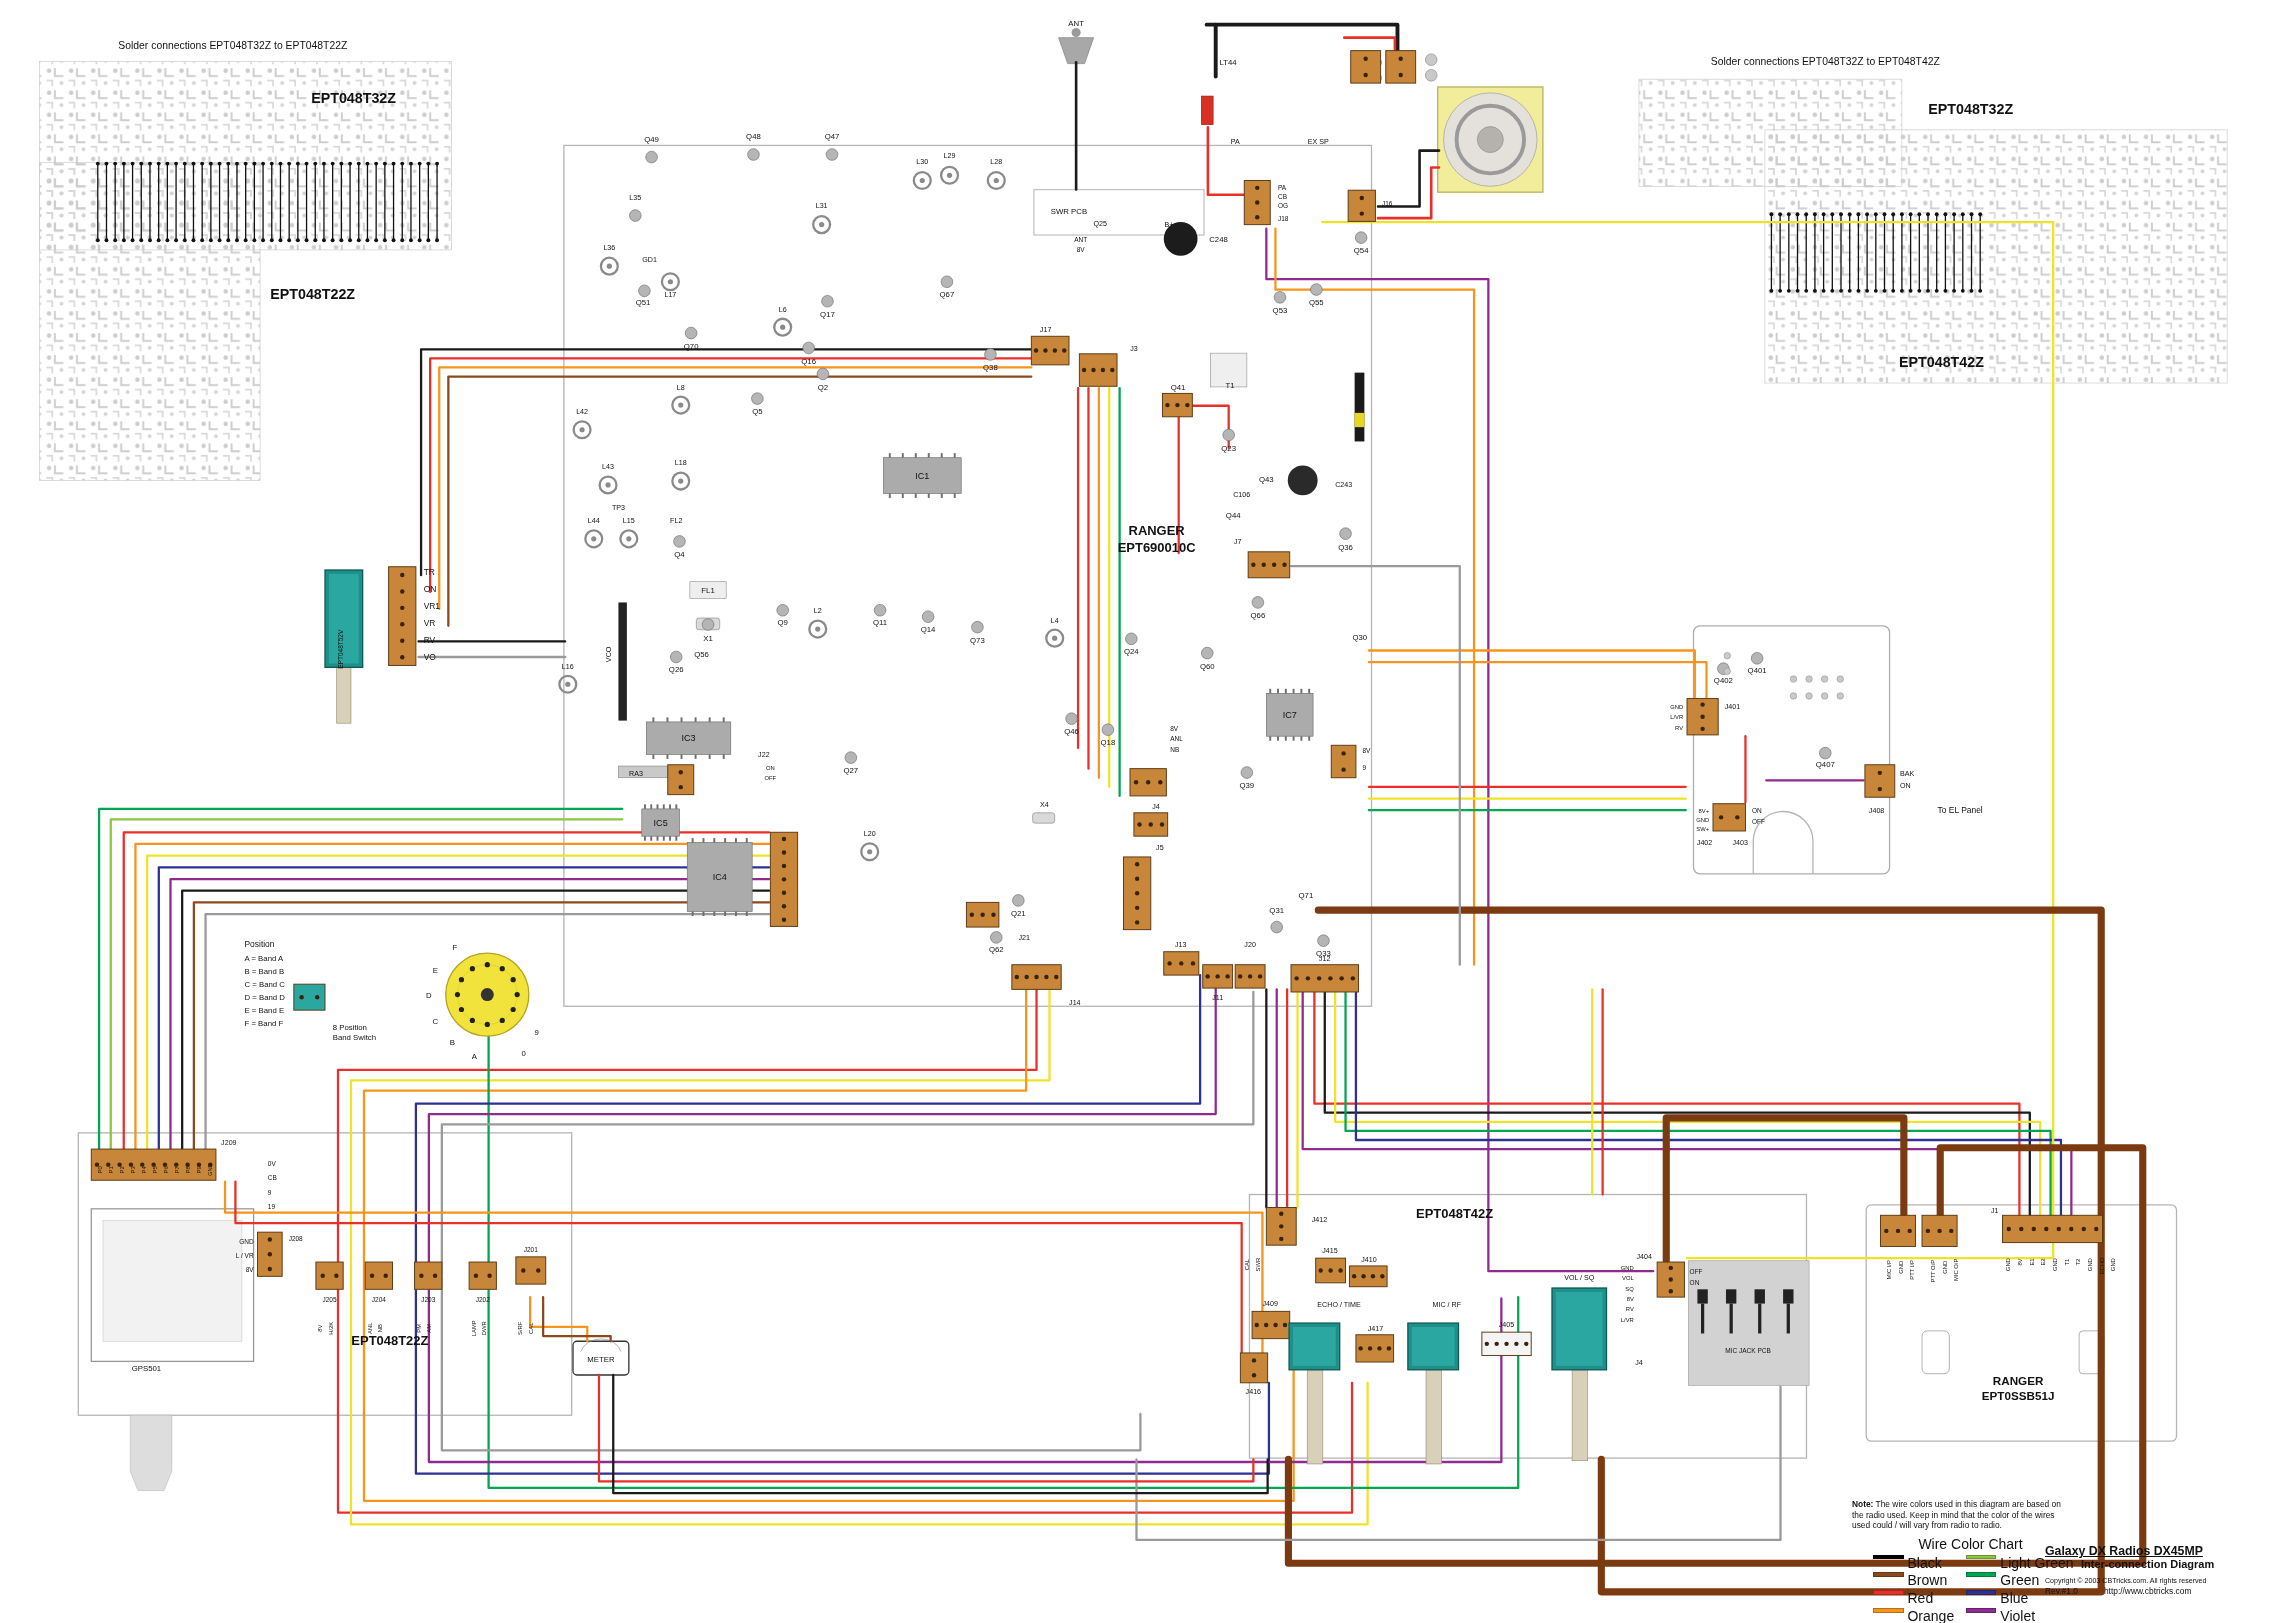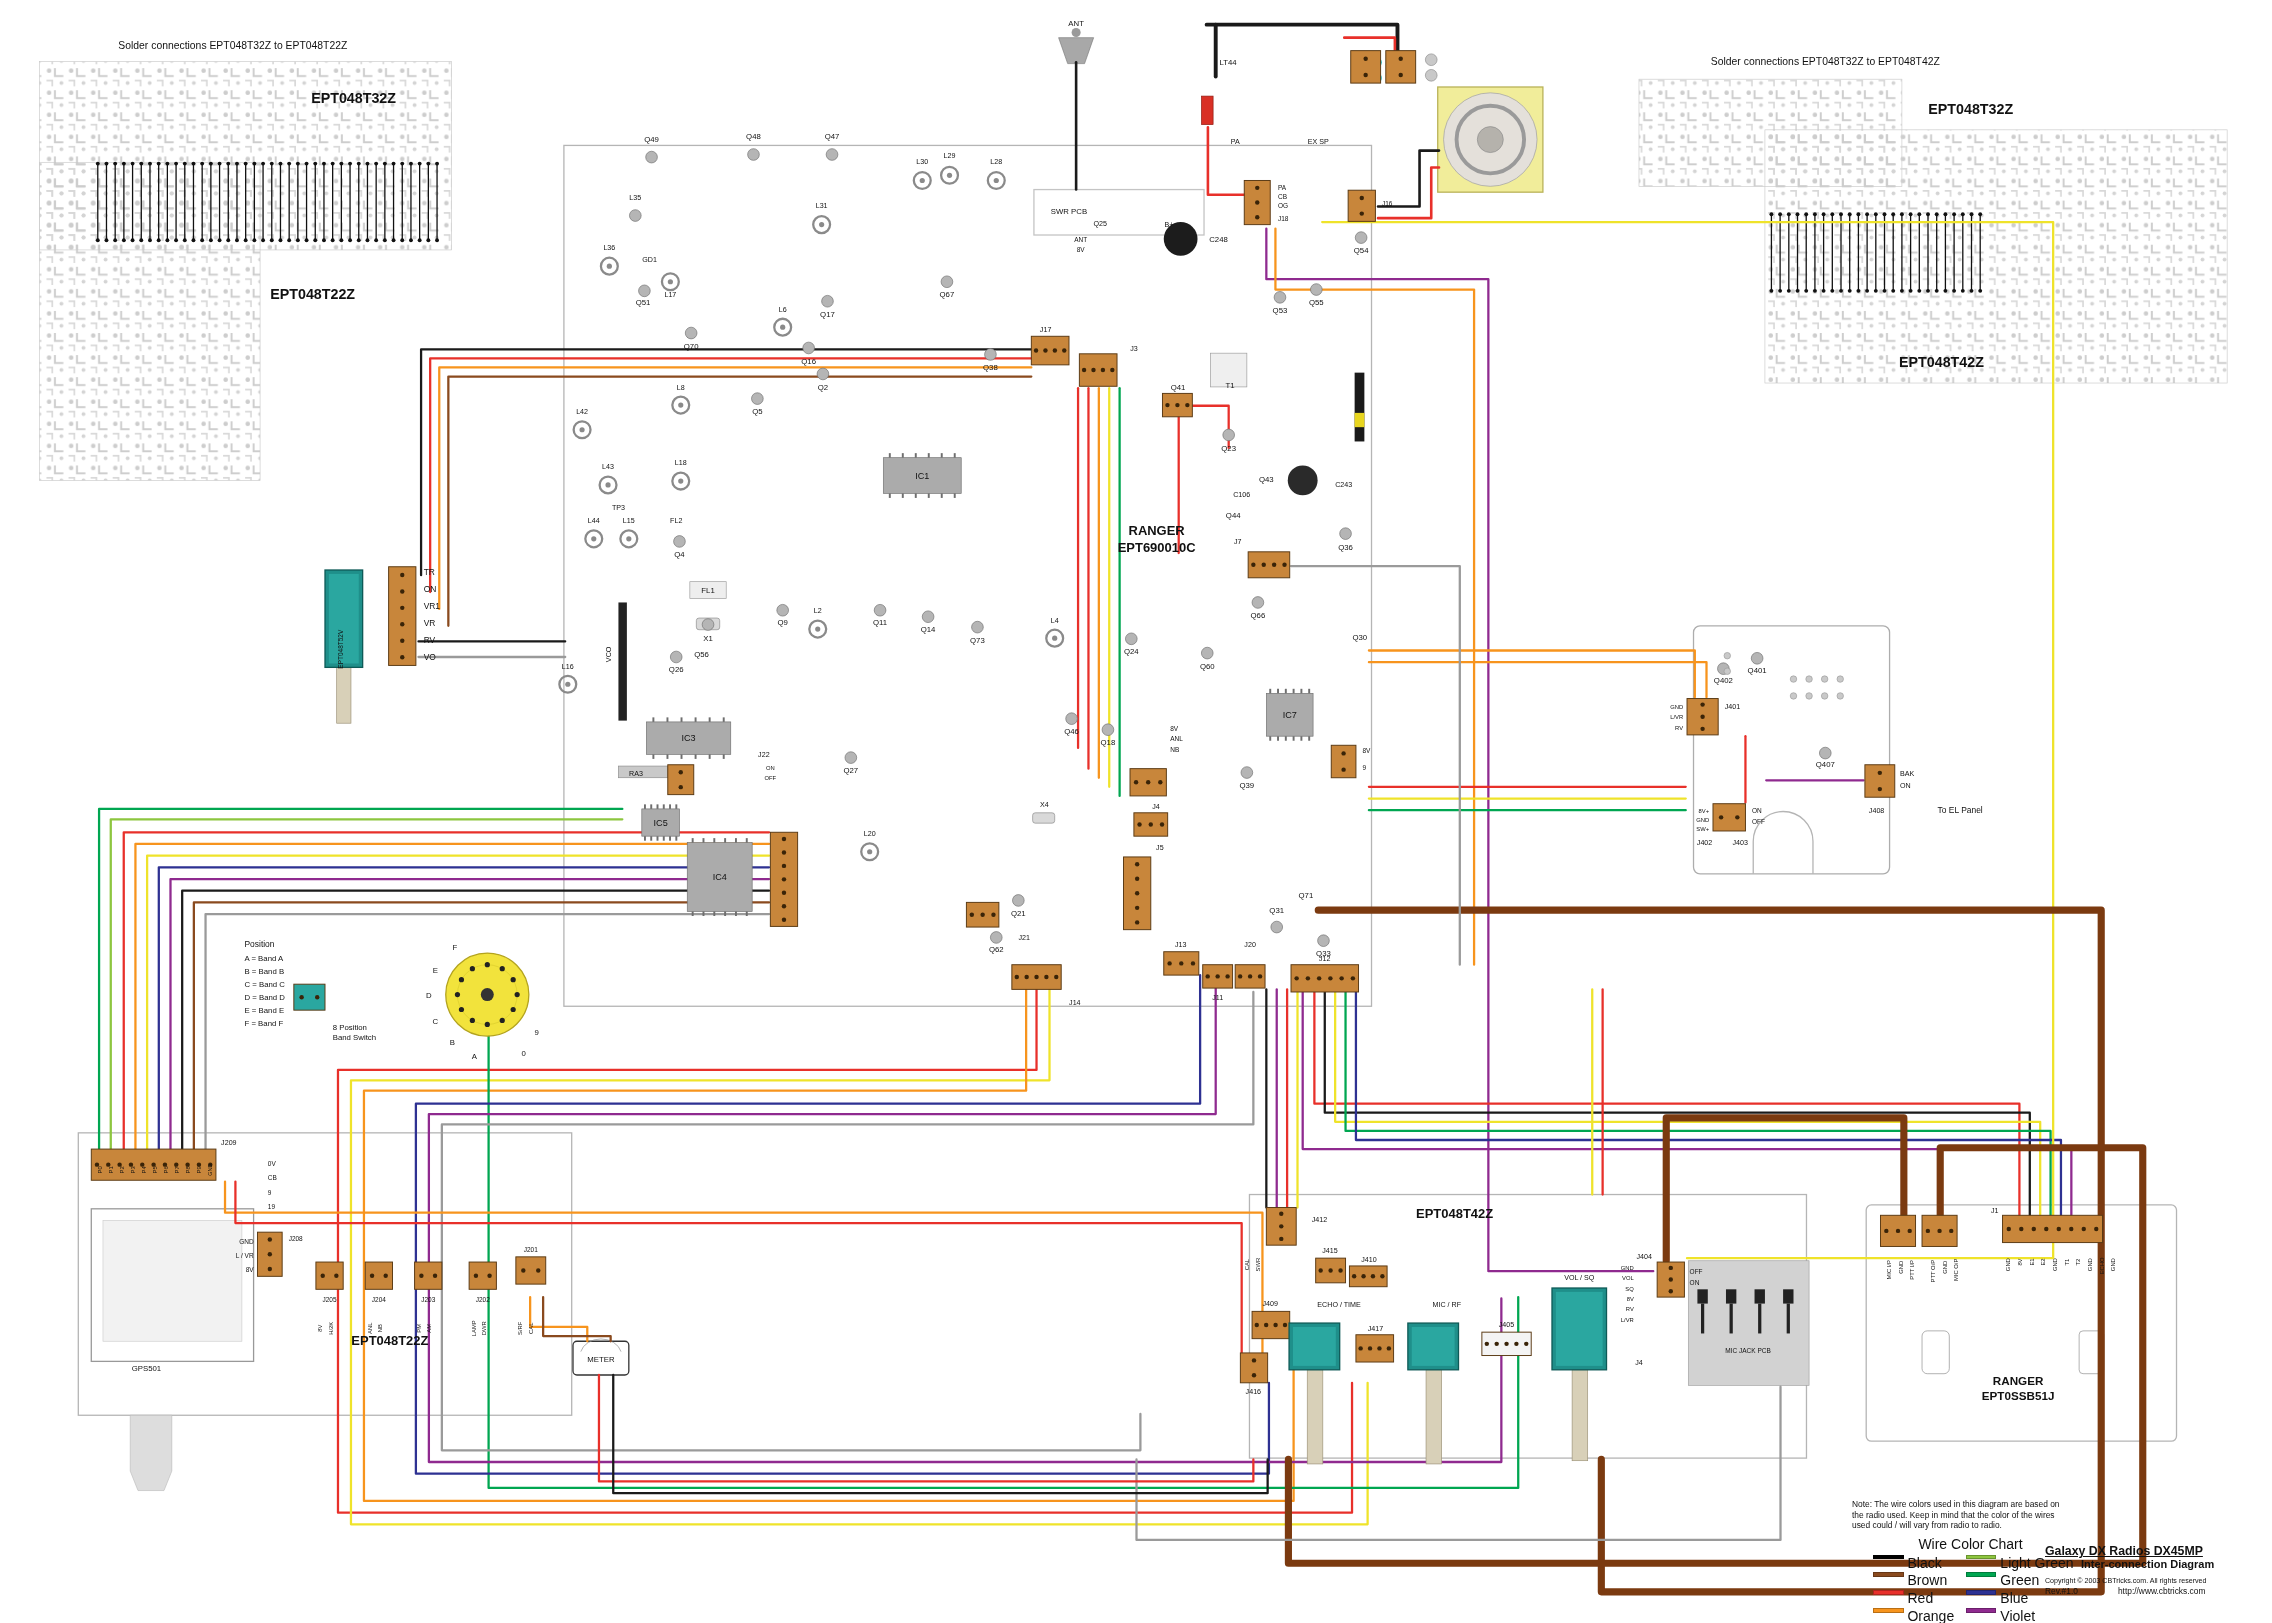--- a/index.html
+++ b/index.html
@@ -1,32 +1,32 @@
 <!DOCTYPE html>
 <html style="font-size:10.4px"><head>
 <meta charset="utf-8">
 <style>
   html,body{margin:0;padding:0;background:#fff;}
   body{width:2273px;height:1623px;position:relative;font-family:"Liberation Sans",sans-serif;}
   svg{position:absolute;left:0;top:0;font-family:"Liberation Sans",sans-serif;}
   svg text{fill:#111;}
   .overlay{position:absolute;color:#111;}
   #note-block{left:1852px;top:1499px;width:214px;font-size:8.4px;line-height:1.25;}
-  #note-block b{font-weight:normal;}
+  #note-block b{font-weight:bold;}
   #legend-block{left:1873px;top:1536px;width:195px;font-size:14px;}
   #legend-title{text-align:center;margin-bottom:2.6px;}
   #legend-cols{display:flex;gap:11.7px;}
   .lg-col{display:flex;flex-direction:column;gap:1.9px;}
   .lg-row{display:flex;align-items:flex-start;gap:3.9px;white-space:nowrap;}
   .lg-line{display:inline-block;width:28.6px;height:2.6px;border:0.6px solid rgba(0,0,0,.25);}
   #title-block{left:2045px;top:1544px;width:214px;}
   #title-line1{font-size:12.3px;font-weight:bold;text-decoration:underline;}
   #title-line2{font-size:11px;font-weight:bold;margin-left:36px;}
   #title-copy{font-size:7.1px;margin-top:7px;}
-  #title-rev{font-size:8.4px;margin-top:1.3px;display:flex;gap:40px;}
+  #title-rev{font-size:8.4px;margin-top:1.3px;display:flex;gap:26px;}
 </style>
 </head>
 <body>
 
 <svg id="diag" width="2273" height="1623" viewBox="0 0 3500 2500">
   <defs>
     <pattern id="pcbpat" width="34" height="34" patternUnits="userSpaceOnUse">
       <circle cx="7" cy="7" r="3.5" fill="#cdcdcd"></circle>
       <path d="M16,3 v12 h13" stroke="#cdcdcd" stroke-width="3" fill="none"></path>
       <circle cx="26" cy="26" r="3" fill="#d4d4d4"></circle>

